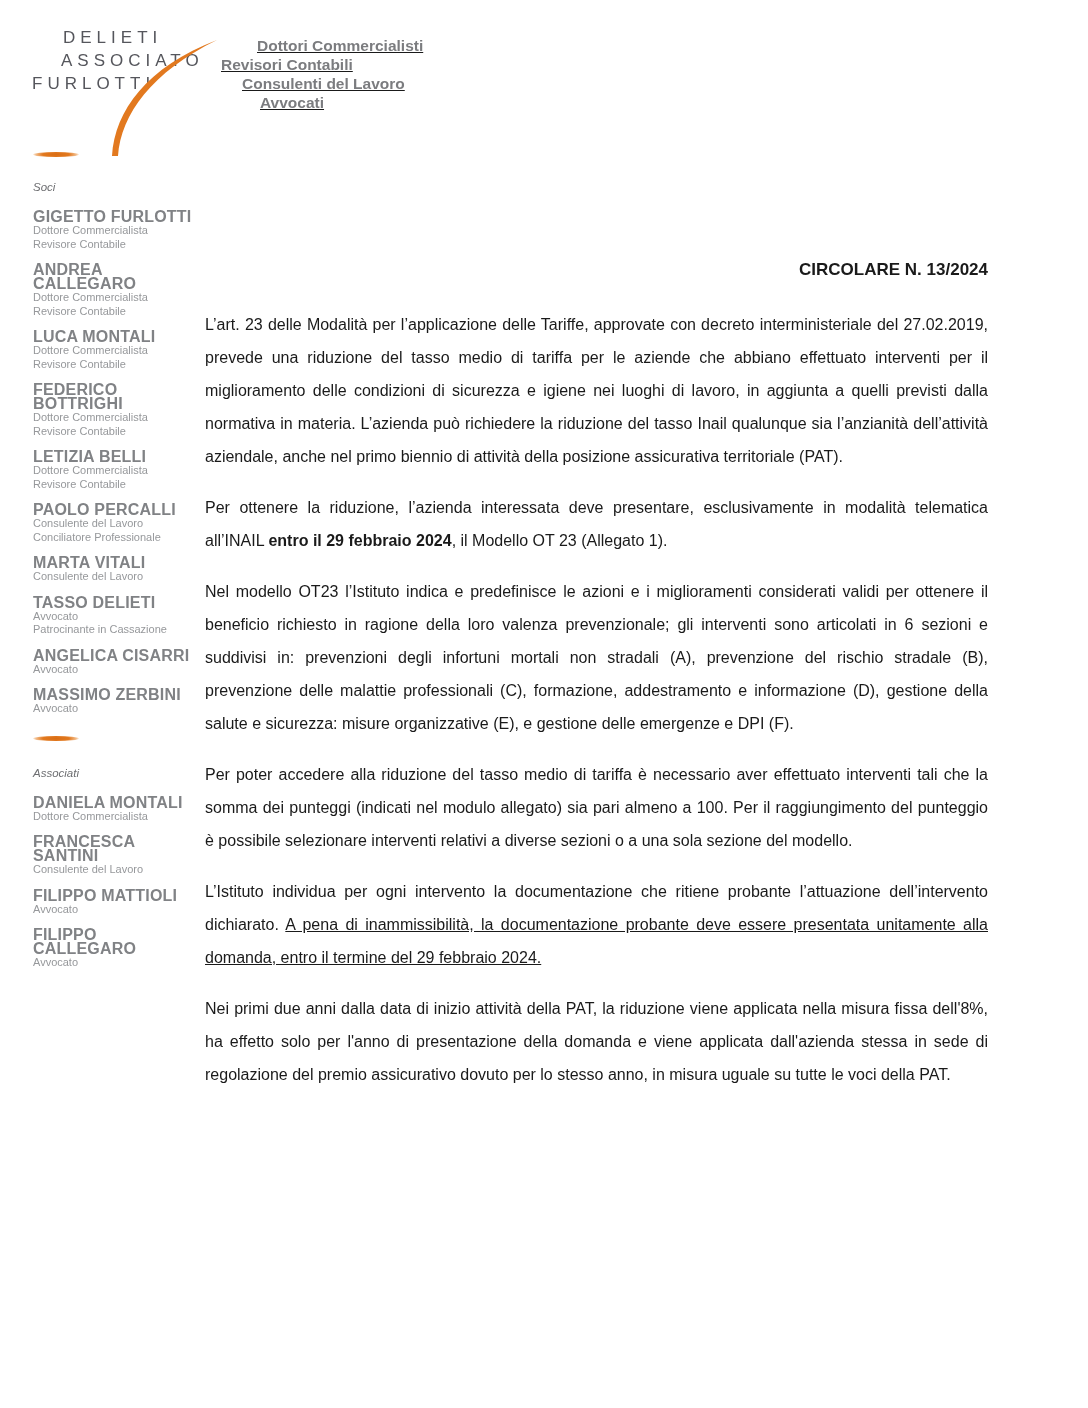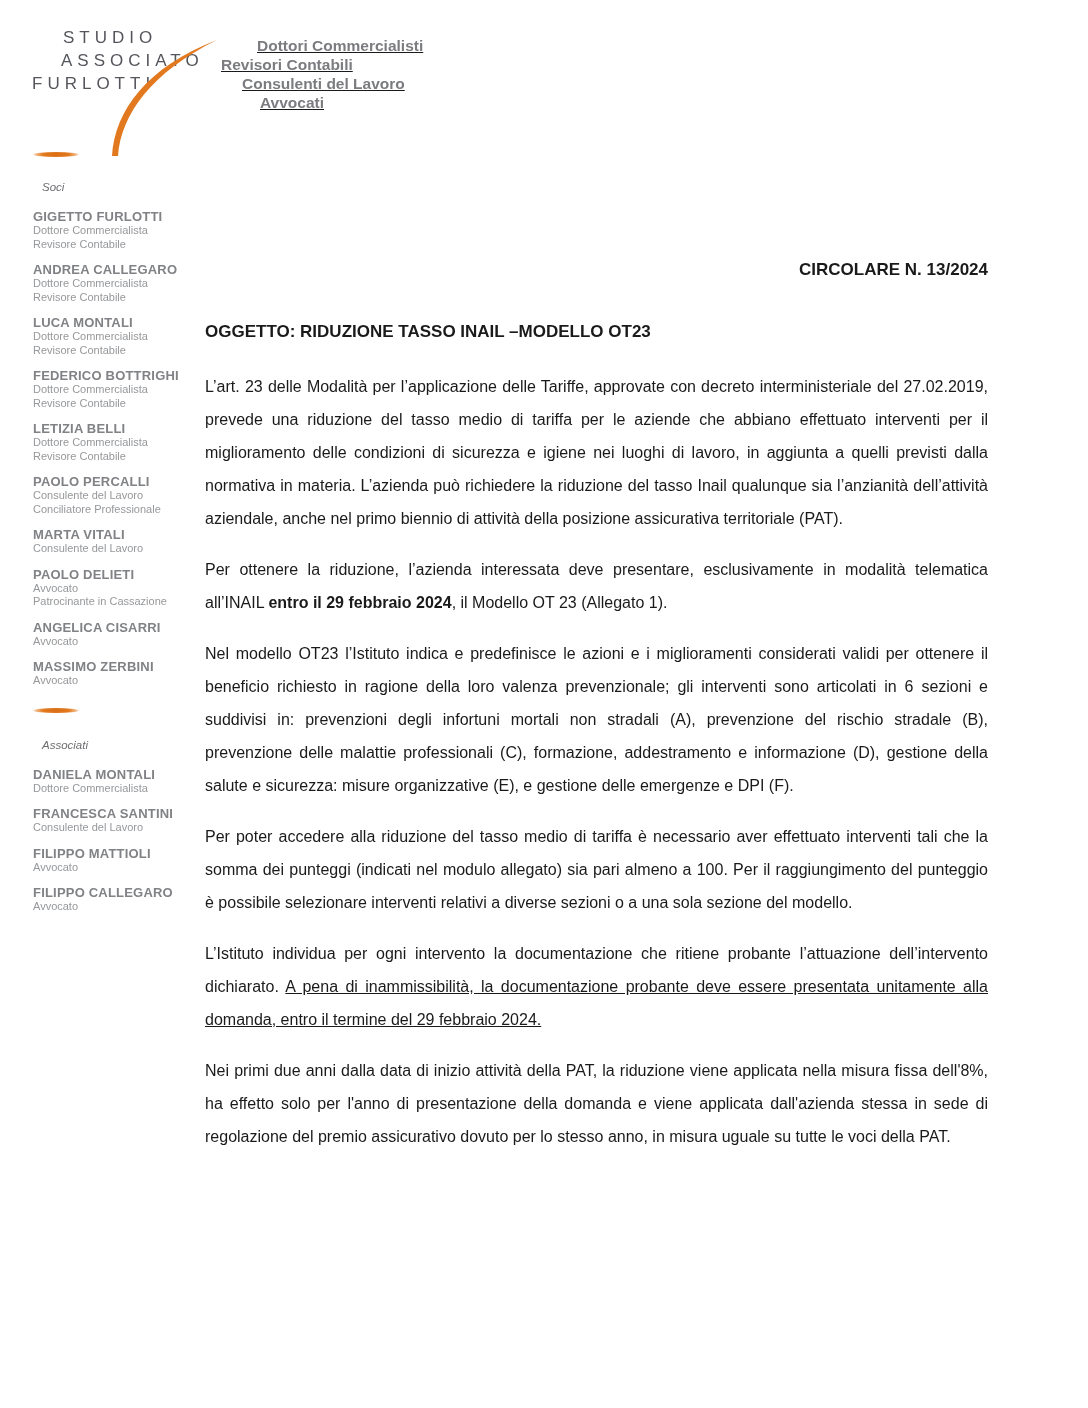--- a/index.html
+++ b/index.html
@@ -28,23 +28,23 @@
   .svc-2 { margin-left:21px; }
   .svc-3 { margin-left:39px; }
   
   .sidebar { position:absolute; left:33px; top:152px; width:165px; }
   .lens { width:46px; height:5px; border-radius:50%;
           background:radial-gradient(ellipse 52% 100% at 50% 50%,
              #D96D15 0%, var(--accent) 55%, #F2BE8E 85%, rgba(255,255,255,0) 100%); }
   .lens-top { margin:0 0 24px 0; }
   .lens-mid { margin:20px 0 26px 0; }
   .group-label { font-size:11.5px; font-style:italic; color:#6D6E71;
-                 margin-bottom:17px;margin-left:9px; }
+                 margin-bottom:17px; }
   .member { margin-bottom:12px; }
-  .member-name { font-size:13px; font-weight:bold; color:var(--name-gray);
+  .member-name { font-size:16px; font-weight:bold; color:var(--name-gray);
                  line-height:14px; letter-spacing:0.2px; }
   .member-role { font-size:11px; color:var(--role-gray); line-height:13.5px; }
   
   .office { position:absolute; left:33px; top:1270px; }
   .addr-line { font-size:10.5px; color:var(--role-gray); line-height:15.8px;
                white-space:pre; }
   
   .main { position:absolute; left:205px; top:260px; width:783px; }
   .circ  { text-align:right; font-weight:bold; font-size:17px; line-height:20px; }
   .date  { text-align:right; font-weight:bold; font-size:17px; line-height:20px;
@@ -56,21 +56,21 @@
   .seg-bold { font-weight:bold; }
   .seg-underline { text-decoration:underline; }
 </style>
 </head>
 <body>
 
 <div class="page">
 
   <div class="logo-block">
     <div id="logo-lines">
-        <div class="logo-line logo-0">STUDIO</div>
+        <div class="logo-line logo-0">DELIETI</div>
         <div class="logo-line logo-1">ASSOCIATO</div>
         <div class="logo-line logo-2">FURLOTTI</div>
       </div>
     <svg class="swoosh" viewBox="0 0 115 128" xmlns="http://www.w3.org/2000/svg">
       <path d="M5,122 C 8,76 40,33 110,6 C 45,38 14,80 11,122 Z" fill="var(--accent)"></path>
     </svg>
   </div>
 
   <div class="services" id="services-list">
       <div class="svc-line svc-0">Dottori Commercialisti</div>
@@ -111,21 +111,21 @@
         <div class="member">
           <div class="member-name">PAOLO PERCALLI</div>
           <div class="member-role">Consulente del Lavoro</div>
           <div class="member-role">Conciliatore Professionale</div>
         </div>
         <div class="member">
           <div class="member-name">MARTA VITALI</div>
           <div class="member-role">Consulente del Lavoro</div>
         </div>
         <div class="member">
-          <div class="member-name">PAOLO DELIETI</div>
+          <div class="member-name">TASSO DELIETI</div>
           <div class="member-role">Avvocato</div>
           <div class="member-role">Patrocinante in Cassazione</div>
         </div>
         <div class="member">
           <div class="member-name">ANGELICA CISARRI</div>
           <div class="member-role">Avvocato</div>
         </div>
         <div class="member">
           <div class="member-name">MASSIMO ZERBINI</div>
           <div class="member-role">Avvocato</div>
@@ -149,21 +149,20 @@
         <div class="member">
           <div class="member-name">FILIPPO CALLEGARO</div>
           <div class="member-role">Avvocato</div>
         </div>
       </div>
   </div>
 
 
   <div class="main">
     <div class="circ">CIRCOLARE N. 13/2024</div>
-    <div class="subject">OGGETTO: RIDUZIONE TASSO INAIL –MODELLO OT23</div>
     <div class="paras" id="paragraphs">
         <p class="para"><span>L’art. 23 delle Modalità per l’applicazione delle Tariffe, approvate con decreto interministeriale del 27.02.2019, prevede una riduzione del tasso medio di tariffa per le aziende che abbiano effettuato interventi per il miglioramento delle condizioni di sicurezza e igiene nei luoghi di lavoro, in aggiunta a quelli previsti dalla normativa in materia. L’azienda può richiedere la riduzione del tasso Inail qualunque sia l’anzianità dell’attività aziendale, anche nel primo biennio di attività della posizione assicurativa territoriale (PAT).</span></p>
         <p class="para"><span>Per ottenere la riduzione, l’azienda interessata deve presentare, esclusivamente in modalità telematica all’INAIL </span><span class="seg-bold">entro il 29 febbraio 2024</span><span>, il Modello OT 23 (Allegato 1).</span></p>
         <p class="para"><span>Nel modello OT23 l’Istituto indica e predefinisce le azioni e i miglioramenti considerati validi per ottenere il beneficio richiesto in ragione della loro valenza prevenzionale; gli interventi sono articolati in 6 sezioni e suddivisi in: prevenzioni degli infortuni mortali non stradali (A), prevenzione del rischio stradale (B), prevenzione delle malattie professionali (C), formazione, addestramento e informazione (D), gestione della salute e sicurezza: misure organizzative (E), e gestione delle emergenze e DPI (F).</span></p>
         <p class="para"><span>Per poter accedere alla riduzione del tasso medio di tariffa è necessario aver effettuato interventi tali che la somma dei punteggi (indicati nel modulo allegato) sia pari almeno a 100. Per il raggiungimento del punteggio è possibile selezionare interventi relativi a diverse sezioni o a una sola sezione del modello.</span></p>
         <p class="para"><span>L’Istituto individua per ogni intervento la documentazione che ritiene probante l’attuazione dell’intervento dichiarato. </span><span class="seg-underline">A pena di inammissibilità, la documentazione probante deve essere presentata unitamente alla domanda, entro il termine del 29 febbraio 2024.</span></p>
         <p class="para"><span>Nei primi due anni dalla data di inizio attività della PAT, la riduzione viene applicata nella misura fissa dell'8%, ha effetto solo per l'anno di presentazione della domanda e viene applicata dall'azienda stessa in sede di regolazione del premio assicurativo dovuto per lo stesso anno, in misura uguale su tutte le voci della PAT.</span></p>
       </div>
   </div>
 

